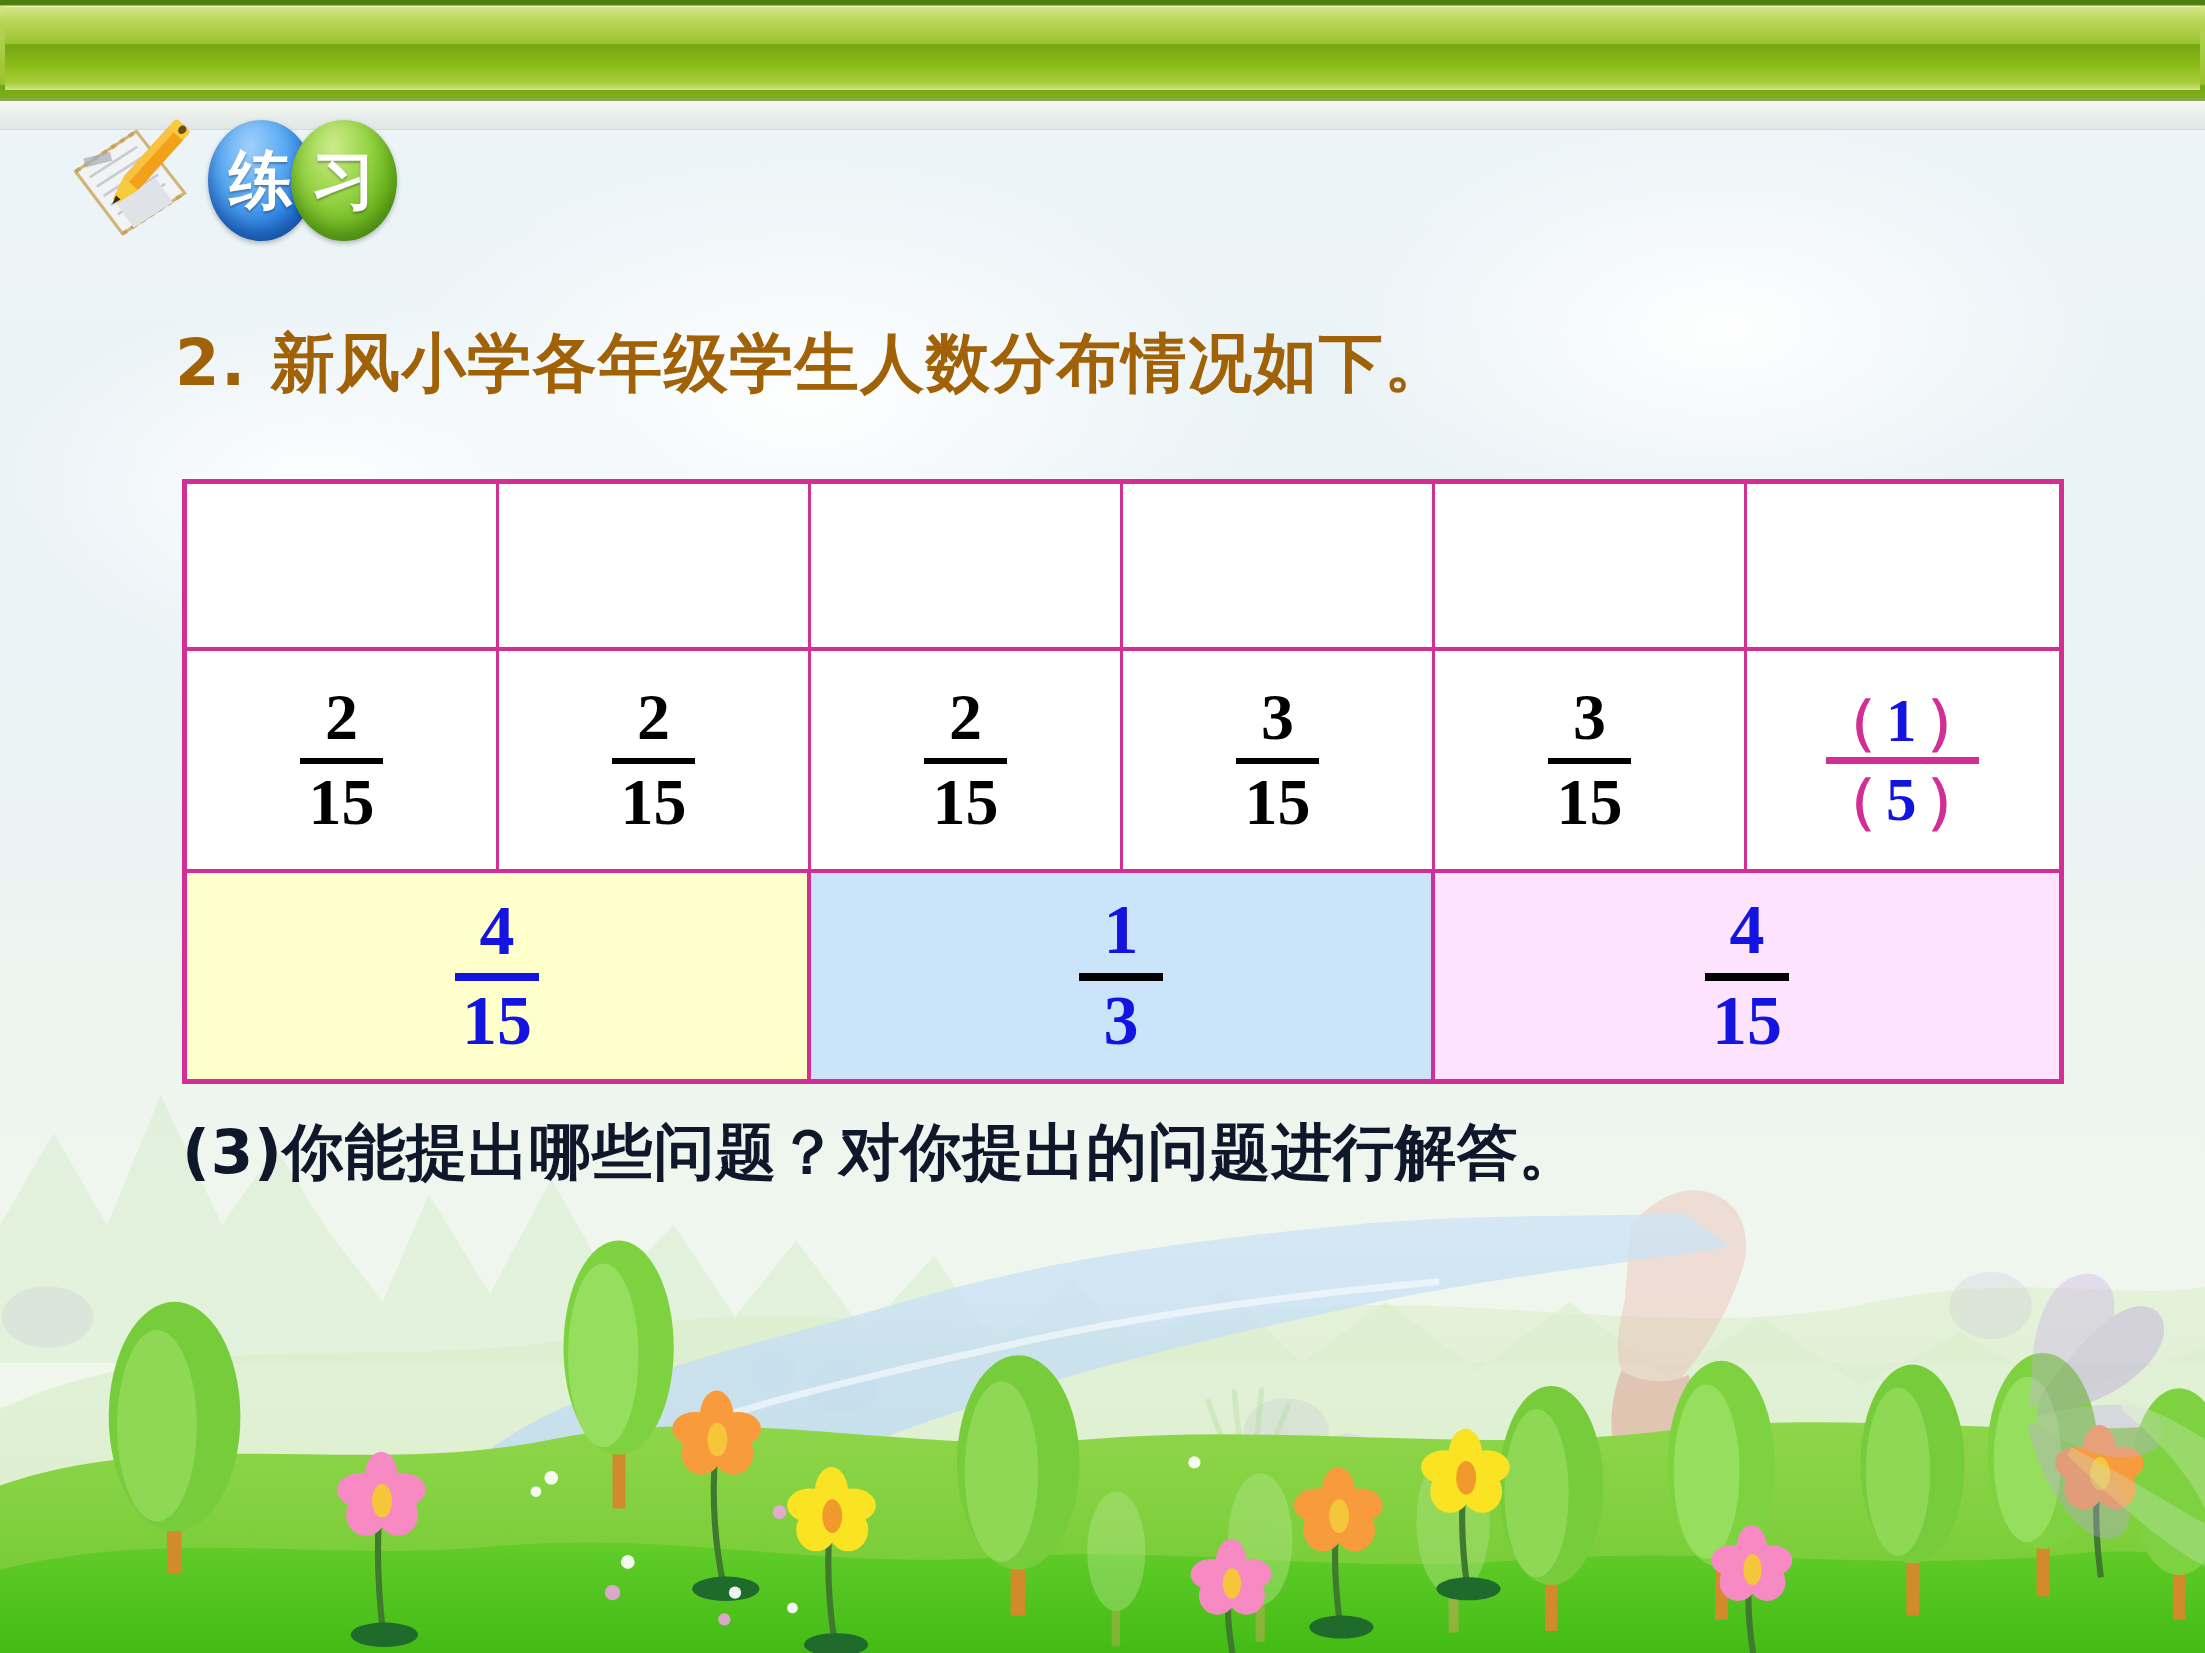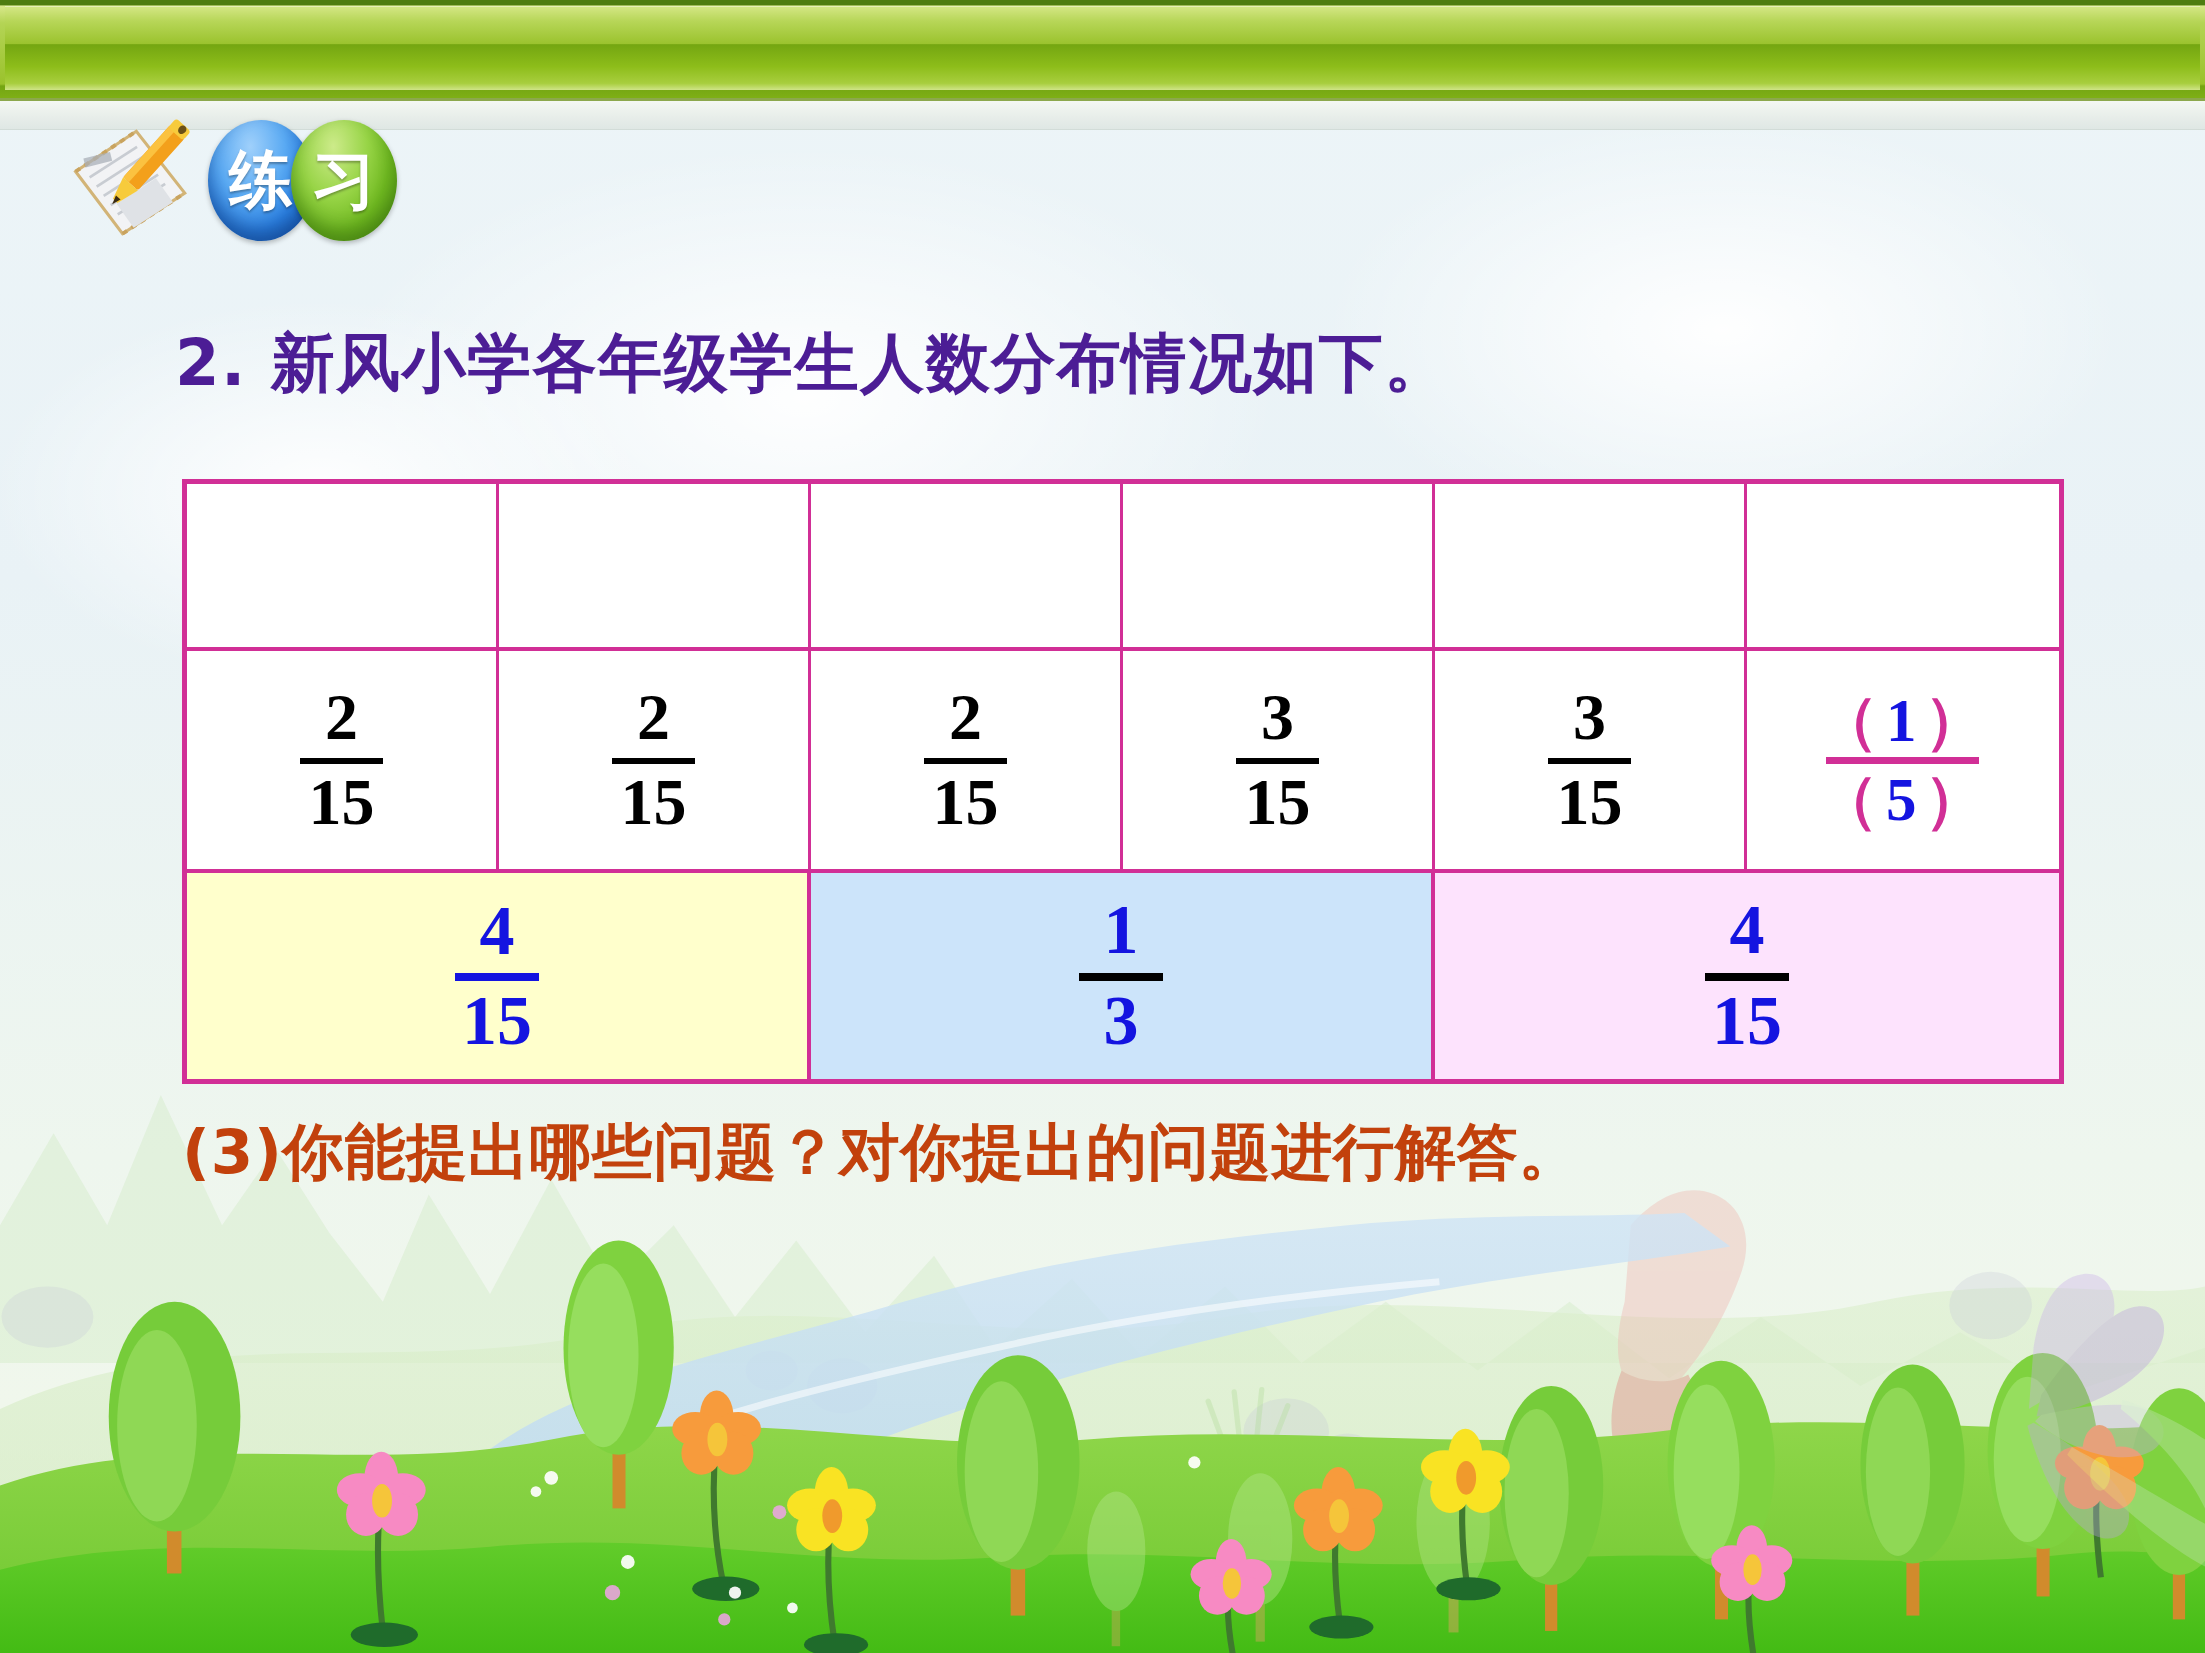--- a/index.html
+++ b/index.html
@@ -64,21 +64,21 @@
 
   
   #content { position:absolute; inset:0; z-index:10; }
 
   #title {
     position:absolute; left:175px; top:320px; width:1838px;
     font-family:"DejaVu Sans", sans-serif;
     font-weight:700;
     font-size:64px;
     letter-spacing:1.5px;
-    color:#4c1d95;
+    color:#a16207;
     white-space:nowrap;
   }
 
   
   #grid {
     position:absolute; left:182px; top:479px;
     width:1882px; height:605px;
     border:5.4px solid #d12f96;
     background:#fff;
     display:flex; flex-direction:column;
@@ -131,21 +131,21 @@
   .frac-answer .val { color:#1414e0; padding:0 4.6px; }
   .frac-answer .bar {
     width:153px; height:6.9px; background:#d12f96;
     margin:6.1px 0 4.6px 0;
   }
 
   #question {
     position:absolute; left:182px; top:1112px; width:1914px;
     font-family:"DejaVu Sans", sans-serif;
     font-weight:700; font-size:61px; letter-spacing:0.8px;
-    color:#c2410c; white-space:nowrap;
+    color:#0f172a; white-space:nowrap;
   }
 </style>
 </head>
 <body>
 
 <div id="scene">
 <svg viewBox="0 0 2880 2160" xmlns="http://www.w3.org/2000/svg">
   <defs>
     <linearGradient id="skyG" x1="0" y1="0" x2="0" y2="1">
       <stop offset="0%" stop-color="#edf5f8"></stop>

